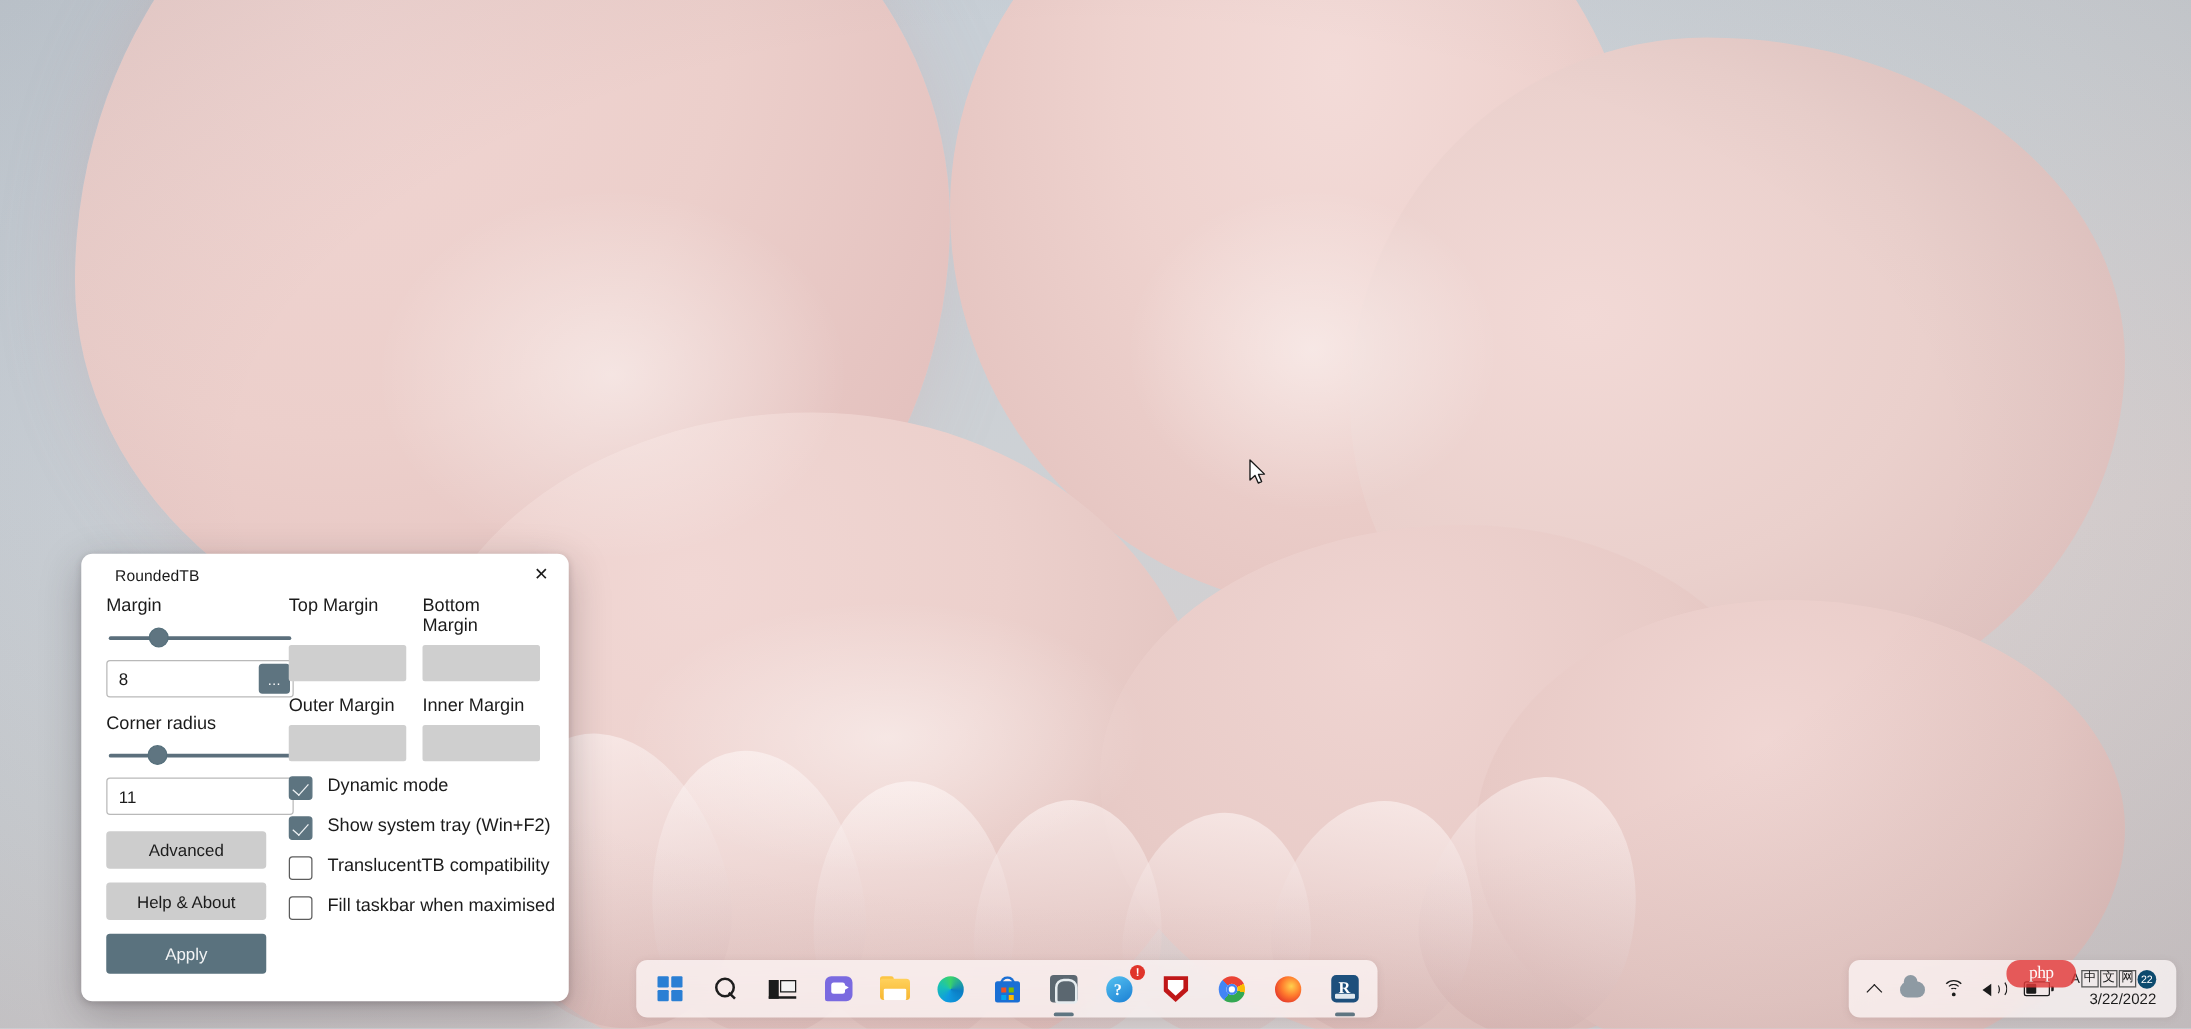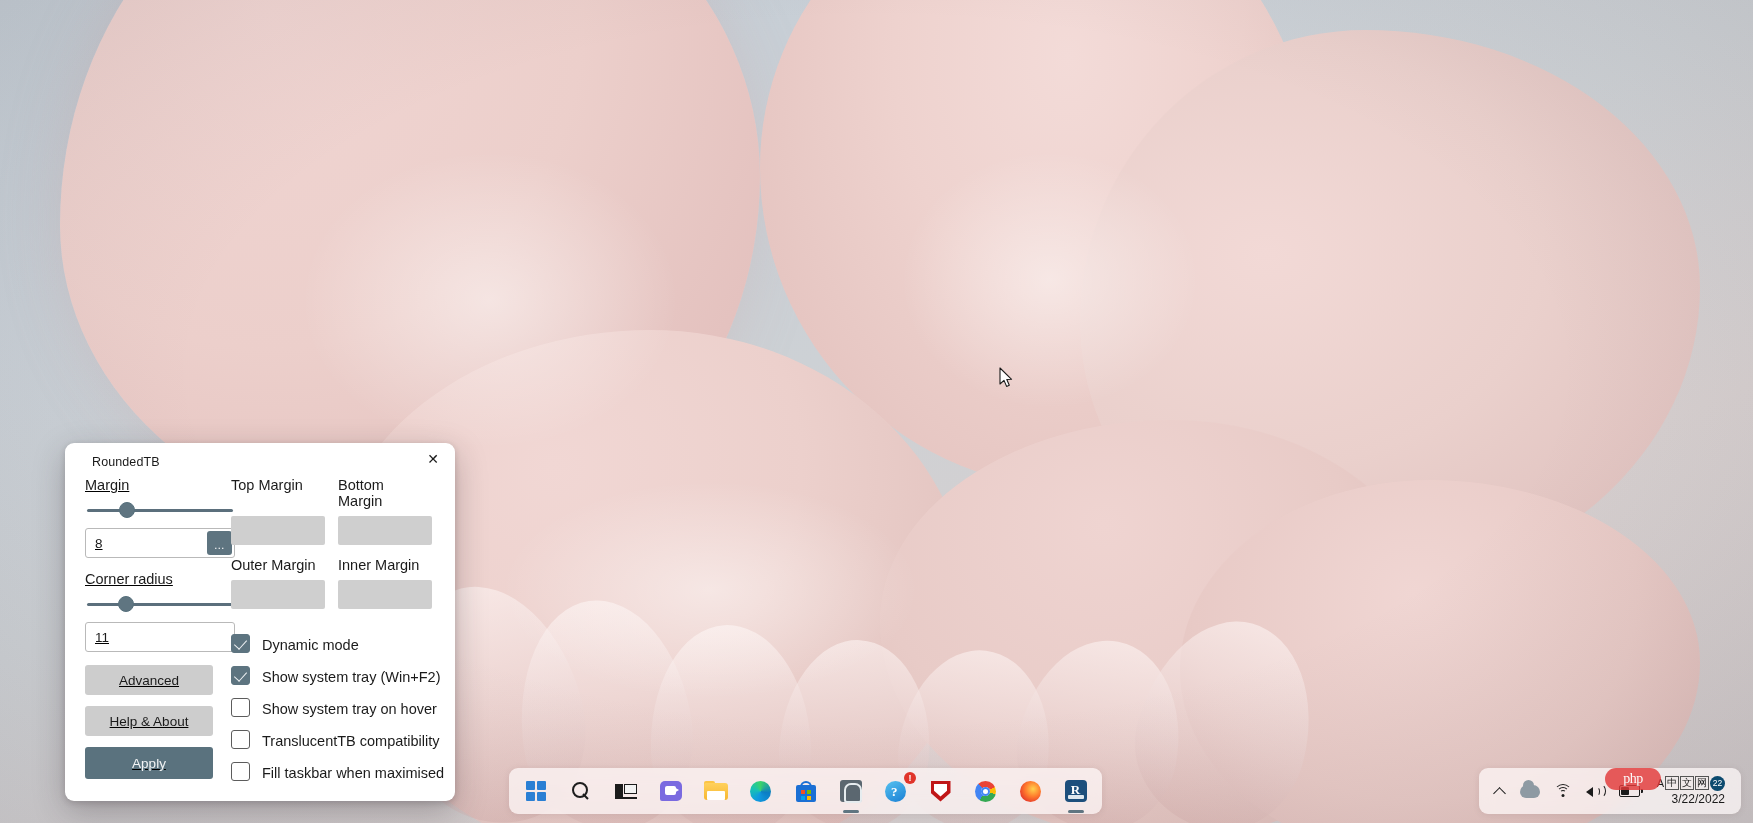--- a/index.html
+++ b/index.html
@@ -118,21 +118,21 @@
     font-size: 14px;
     line-height: 1;
   }
 
   #rtb-body {
     position: relative;
     height: 324px;
   }
 
   
-  .col-left { position: absolute; left: 20px; top: 0; width: 150px; text-decoration: underline; }
+  .col-left { position: absolute; left: 20px; top: 0; width: 150px; }
   .col-right { position: absolute; left: 166px; top: 0; width: 224px; }
 
   .fieldlabel {
     font-size: 14.5px;
     color: #1b1b1b;
     font-family: "Liberation Sans", sans-serif;
     margin-bottom: 7px;
   }
   .slider-wrap {
     position: relative;
@@ -228,21 +228,21 @@
     width: 94px;
     outline: none;
     padding-left: 7px;
     font-size: 13px;
     font-family: "Liberation Sans", sans-serif;
     color: #1b1b1b;
   }
 
   .checkrow {
     display: flex;
-    align-items: flex-end;
+    align-items: flex-start;
     height: 32px;
     cursor: pointer;
   }
   .checkrow.disabled { cursor: default; }
   .cbox {
     width: 19px; height: 19px;
     border: 1.5px solid #5c5c5c;
     border-radius: 3px;
     background: #fff;
     margin-right: 12px;
@@ -518,24 +518,20 @@
             <div class="checkrow">
               <div class="cbox checked"></div>
               <div class="checklabel">Dynamic mode</div>
             </div>
             <div class="checkrow">
               <div class="cbox checked"></div>
               <div class="checklabel">Show system tray (Win+F2)</div>
             </div>
             <div class="checkrow">
               <div class="cbox"></div>
-              <div class="checklabel">Show system tray on hover</div>
-            </div>
-            <div class="checkrow">
-              <div class="cbox"></div>
               <div class="checklabel">TranslucentTB compatibility</div>
             </div>
             <div class="checkrow">
               <div class="cbox"></div>
               <div class="checklabel">Fill taskbar when maximised</div>
             </div>
           </div>
       </div>
 
     </div>

